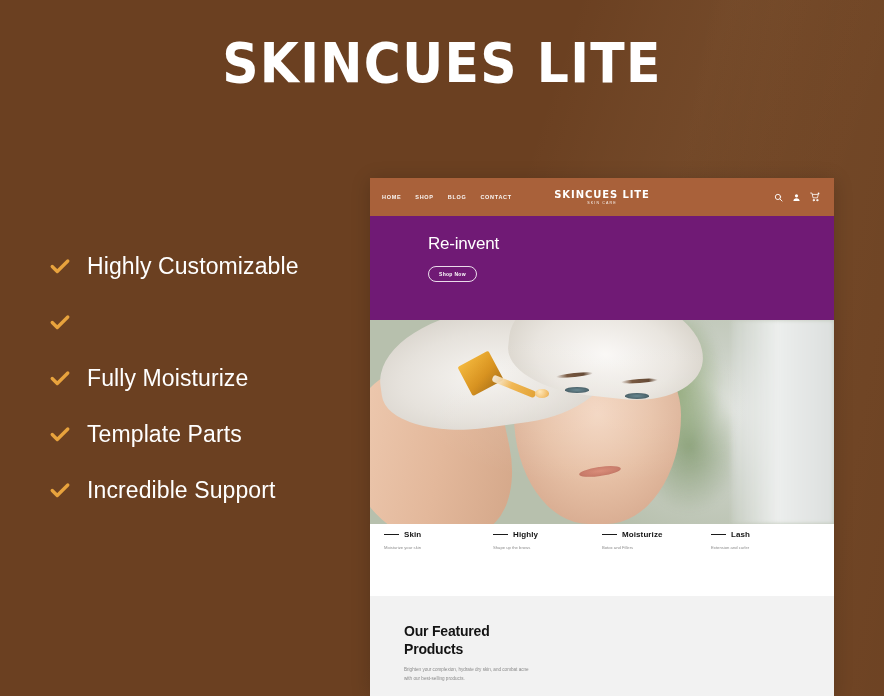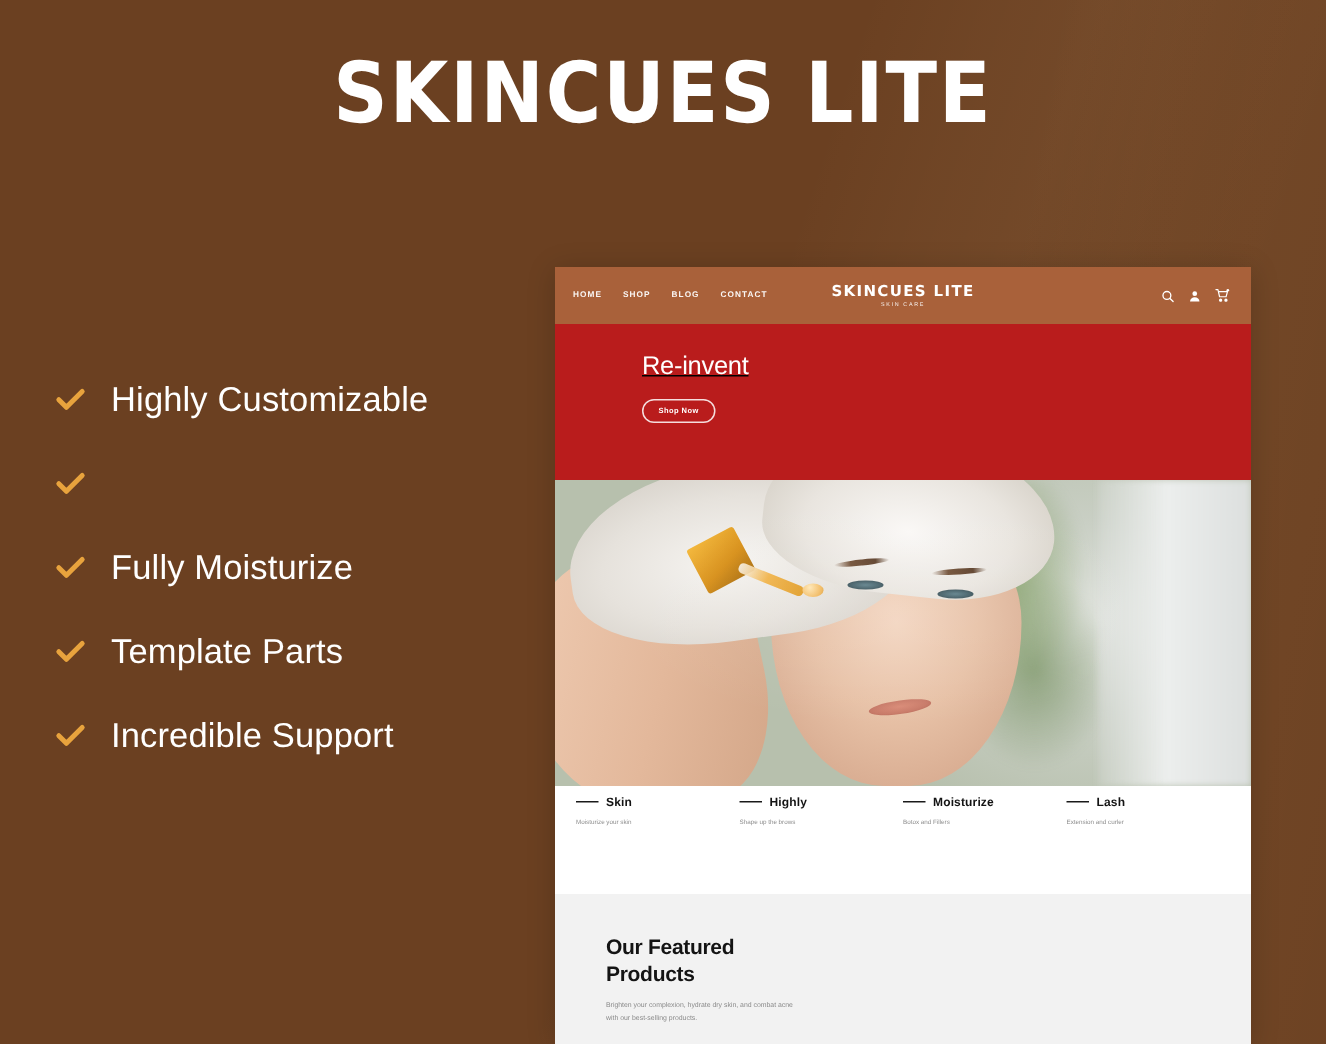--- a/index.html
+++ b/index.html
@@ -49,21 +49,21 @@
     font-weight: bold;
     font-size: 56px;
     letter-spacing: 1.5px;
     transform: scaleX(0.90);
     line-height: 1.1;
   }
 
   
   .features {
     position: absolute;
-    left: 36px; top: 238px;
+    left: 49px; top: 238px;
     width: 310px;
   }
   .feature-row {
     display: flex;
     align-items: center;
     height: 56px;
     gap: 16px;
   }
   .check-icon { width: 22px; height: 22px; flex: 0 0 22px; display: block; }
   .feature-label {
@@ -126,25 +126,24 @@
     position: absolute;
     right: 14px;
     display: flex;
     align-items: center;
     gap: 9px;
   }
   .nav-icons svg { display: block; }
 
   
   .hero {
-    background: #b91c1c;
+    background: #701a75;
     height: 104px;
     padding: 16px 0 2px 58px;
     position: relative;
-    text-decoration: underline;
   }
   .hero-line {
     color: #ffffff;
     font-size: 17px;
     line-height: 1.45;
     letter-spacing: -0.2px;
     font-weight: 400;
   }
   .shop-btn {
     margin-top: 9px;

